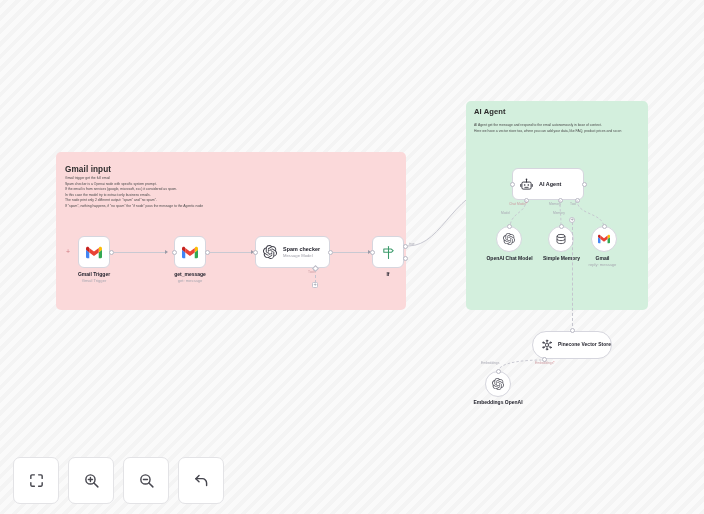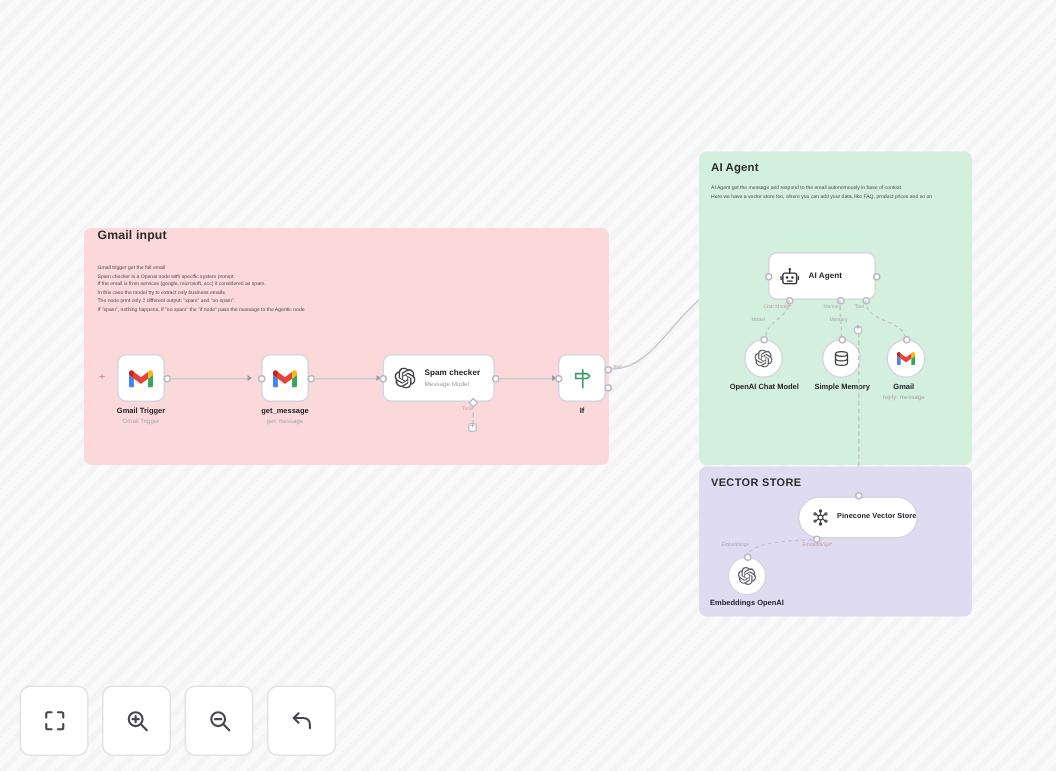--- a/index.html
+++ b/index.html
@@ -43,21 +43,21 @@
     color: #4a4a4a;
     white-space: pre-line;
   }
 
   #panel-gmail {
     left: 56px; top: 152px;
     width: 350px; height: 158px;
     background: #fbd9da;
   }
   #panel-gmail .panel-title {
-    left: 9px; top: 0;
+    left: 9px; top: 13px;
     font-size: 8.2px;
   }
   #panel-gmail .panel-desc {
     left: 9px; top: 24px; width: 300px;
   }
 
   #panel-agent {
     left: 466px; top: 101px;
     width: 182px; height: 209px;
     background: #d3efdd;
@@ -375,23 +375,20 @@
     </svg>
   </div>
   <div class="port" style="left:601.5px; top:223.5px;"></div>
   <div class="nlabel" style="left:578px; top:255px; width:49px;">Gmail</div>
   <div class="nsub" style="left:578px; top:262px; width:49px;">reply: message</div>
 
   <div class="plus-g" style="left:569px; top:217px; border-radius:50%;">+</div>
 
   <div class="dash-v" style="left:572px; top:222px; height:104px;"></div>
 
-  <div class="panel" id="panel-vector">
-    <div class="panel-title">VECTOR STORE</div>
-  </div>
 
   <div class="cap" style="left:568px; top:333px;">Tool</div>
 
   <div class="node node-pill" style="left:532px; top:331px; width:80px; height:28px;">
     <svg width="12" height="12" viewBox="0 0 24 24">
       <g fill="none" stroke="#3b3b45" stroke-width="1.5" stroke-linecap="round">
         <path d="M12 3v18M5 7l14 10M19 7L5 17"></path>
         <circle cx="12" cy="12" r="3.2" fill="#ffffff"></circle>
         <circle cx="12" cy="3.4" r="1.5"></circle>
           <circle cx="12" cy="20.6" r="1.5"></circle>

